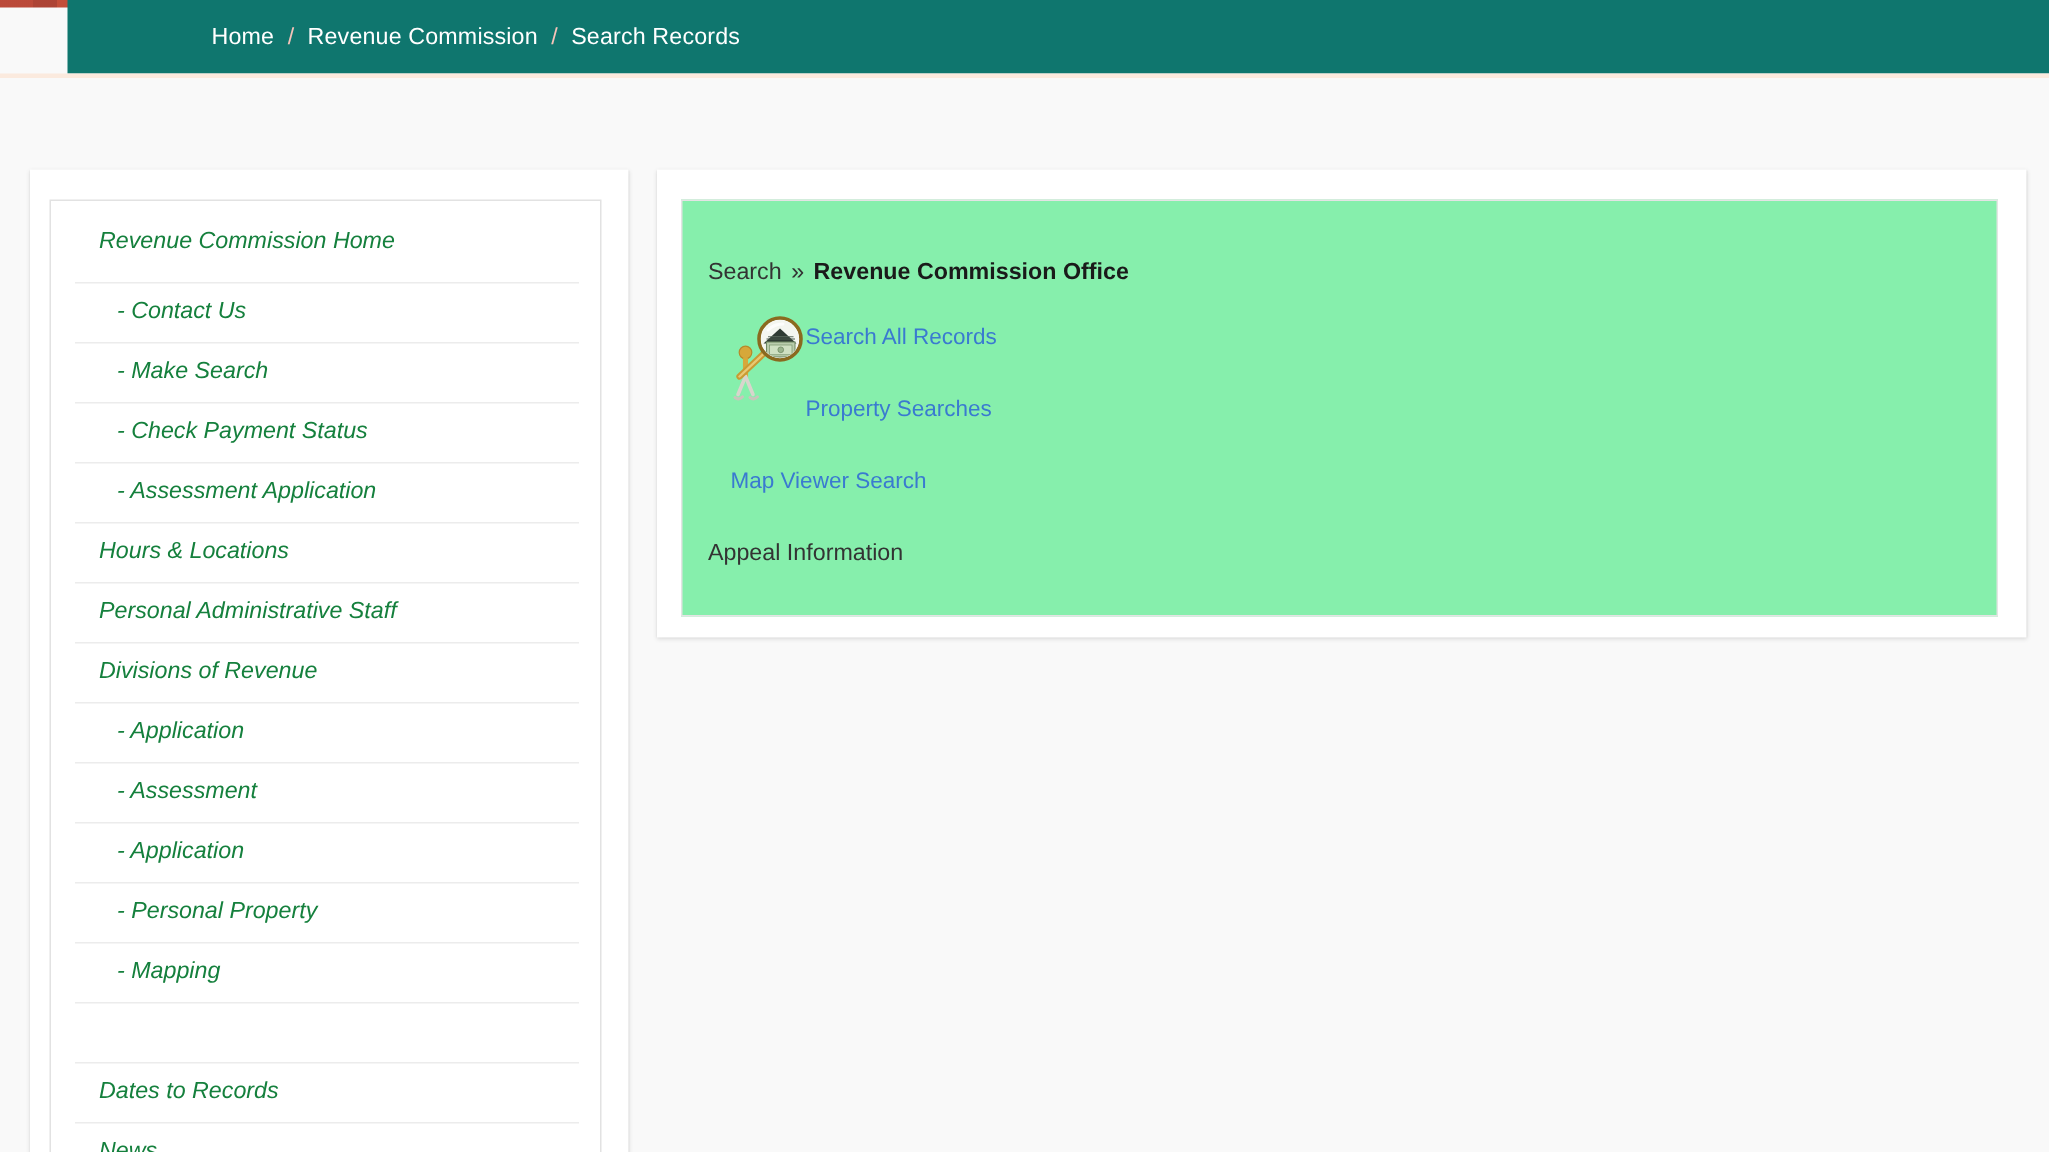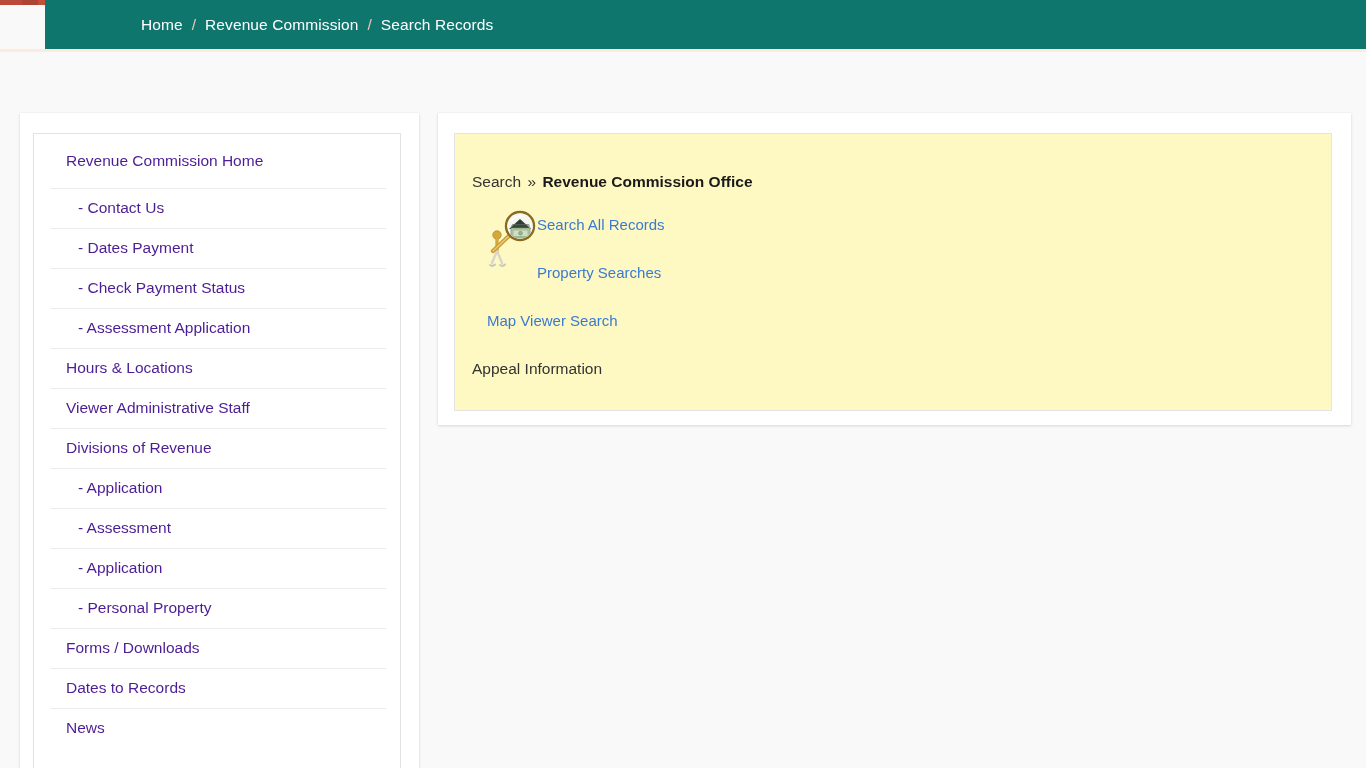--- a/index.html
+++ b/index.html
@@ -92,23 +92,24 @@
   .nav-list {
     list-style: none;
     margin: 0;
     padding: 0;
   }
   .nav-item {
     position: relative;
     height: 40px;
     line-height: 40px;
     font-size: 15.5px;
-    color: #4c1d95;
+    color: #15803d;
     white-space: nowrap;
     cursor: pointer;
+    font-style: italic;
   }
   .nav-item .nav-label {
     position: absolute;
     left: 32px;
     top: 0;
     line-height: 40px;
   }
   .nav-item.sub .nav-label {
     left: 44px;
   }
@@ -134,21 +135,21 @@
     background: #ffffff;
     box-shadow: 0 1px 3px rgba(0,0,0,0.13), 0 0 1px rgba(0,0,0,0.08);
   }
   .main-inner {
     position: absolute;
     left: 16px;
     top: 20px;
     width: 878px;
     height: 278px;
     border: 1px solid #e4e4e4;
-    background: #fef9c3;
+    background: #86efac;
   }
 
   .search-heading {
     position: absolute;
     left: 17px;
     top: 39px;
     font-size: 15.5px;
     color: #333333;
     white-space: nowrap;
   }
@@ -210,37 +211,37 @@
     <ul class="nav-list" id="nav-list">
         <li class="nav-item">
           <span class="nav-label">Revenue Commission Home</span>
         </li>
         <li class="nav-item sub">
           <span class="rule"></span>
           <span class="nav-label">- Contact Us</span>
         </li>
         <li class="nav-item sub">
           <span class="rule"></span>
-          <span class="nav-label">- Dates Payment</span>
+          <span class="nav-label">- Make Search</span>
         </li>
         <li class="nav-item sub">
           <span class="rule"></span>
           <span class="nav-label">- Check Payment Status</span>
         </li>
         <li class="nav-item sub">
           <span class="rule"></span>
           <span class="nav-label">- Assessment Application</span>
         </li>
         <li class="nav-item">
           <span class="rule"></span>
           <span class="nav-label">Hours &amp; Locations</span>
         </li>
         <li class="nav-item">
           <span class="rule"></span>
-          <span class="nav-label">Viewer Administrative Staff</span>
+          <span class="nav-label">Personal Administrative Staff</span>
         </li>
         <li class="nav-item">
           <span class="rule"></span>
           <span class="nav-label">Divisions of Revenue</span>
         </li>
         <li class="nav-item sub">
           <span class="rule"></span>
           <span class="nav-label">- Application</span>
         </li>
         <li class="nav-item sub">
@@ -248,23 +249,26 @@
           <span class="nav-label">- Assessment</span>
         </li>
         <li class="nav-item sub">
           <span class="rule"></span>
           <span class="nav-label">- Application</span>
         </li>
         <li class="nav-item sub">
           <span class="rule"></span>
           <span class="nav-label">- Personal Property</span>
         </li>
-        <li class="nav-item">
-          <span class="rule"></span>
-          <span class="nav-label">Forms / Downloads</span>
+        <li class="nav-item sub">
+          <span class="rule"></span>
+          <span class="nav-label">- Mapping</span>
+        </li>
+        <li class="nav-item">
+          <span class="rule"></span>
         </li>
         <li class="nav-item">
           <span class="rule"></span>
           <span class="nav-label">Dates to Records</span>
         </li>
         <li class="nav-item">
           <span class="rule"></span>
           <span class="nav-label">News</span>
         </li>
       </ul>

